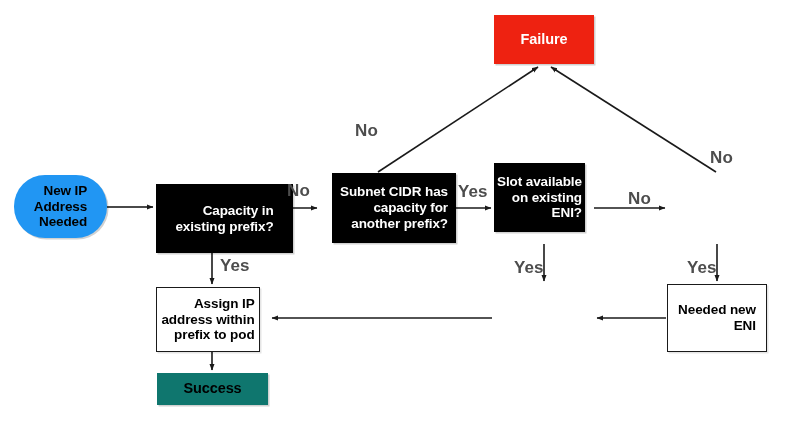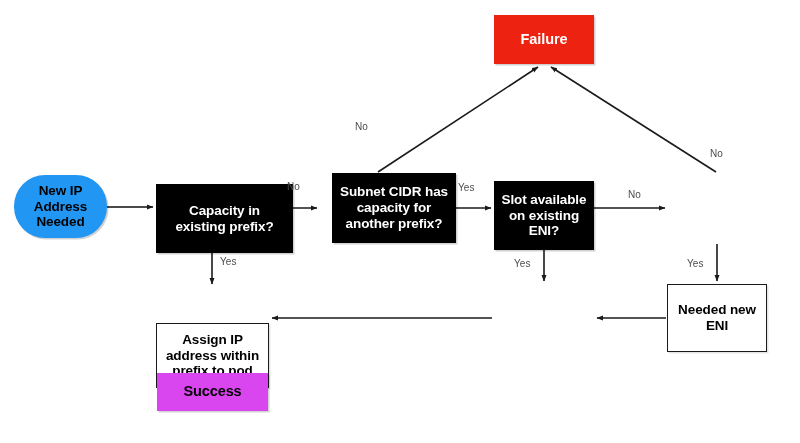--- a/index.html
+++ b/index.html
@@ -14,21 +14,21 @@
     background: #ffffff;
     overflow: hidden;
     font-family: "Liberation Sans", sans-serif;
   }
   .node {
     position: absolute;
     box-sizing: border-box;
     display: flex;
     align-items: center;
     justify-content: center;
-    text-align: center;
+    text-align: right;
     line-height: 1.18;
     font-weight: bold;
     font-size: 13.5px;
     letter-spacing: -0.1px;
     white-space: pre-line;
     padding: 2px;
   }
   .node.decision {
     background: #000000;
     color: #ffffff;
@@ -48,23 +48,23 @@
   }
   .node.terminal-fail, .node.terminal-ok {
     border: none;
     box-shadow: 1.5px 1.5px 0 rgba(0,0,0,0.18);
   }
   .node.terminal-fail { color: #ffffff; }
   .node.terminal-ok { color: #000000; }
 
   .edge-label {
     position: absolute;
-    font-size: 10px;
+    font-size: 17px;
     color: #4d4d4d;
-    font-weight: normal;
+    font-weight: bold;
     white-space: nowrap;
     letter-spacing: 0.1px;
   }
   svg.wires {
     position: absolute;
     left: 0; top: 0;
     width: 800px;
     height: 443px;
     pointer-events: none;
   }
@@ -134,32 +134,32 @@
 Address
 Needed</div>
 
   <div class="node decision" style="left:156px; top:184px; width:137px; height:69px;">Capacity in
 existing prefix?</div>
 
   <div class="node decision" style="left:332px; top:173px; width:124px; height:70px;">Subnet CIDR has
 capacity for
 another prefix?</div>
 
-  <div class="node decision" style="left:494px; top:181px; width:100px; height:69px;">Slot available
+  <div class="node decision" style="left:494px; top:163px; width:91px; height:69px;">Slot available
 on existing
 ENI?</div>
 
 
   <div class="node terminal-fail" style="left:494px; top:15px; width:100px; height:49px; background:#ee2211; font-size:14.5px;">Failure</div>
 
-  <div class="node process" style="left:156px; top:287px; width:113px; height:65px;margin-top:36px;">Assign IP
+  <div class="node process" style="left:156px; top:287px; width:104px; height:65px;">Assign IP
 address within
 prefix to pod</div>
 
-  <div class="node terminal-ok" style="left:157px; top:373px; width:111px; height:38px; background:#d946ef; font-size:14.5px;">Success</div>
+  <div class="node terminal-ok" style="left:157px; top:373px; width:111px; height:32px; background:#0f766e; font-size:14.5px;">Success</div>
 
 
   <div class="node process" style="left:667px; top:284px; width:100px; height:68px;">Needed new
 ENI</div>
 
   <div class="edge-label" style="left:287px; top:181px;">No</div>
 
   <div class="edge-label" style="left:220px; top:256px;">Yes</div>
 
   <div class="edge-label" style="left:355px; top:121px;">No</div>

